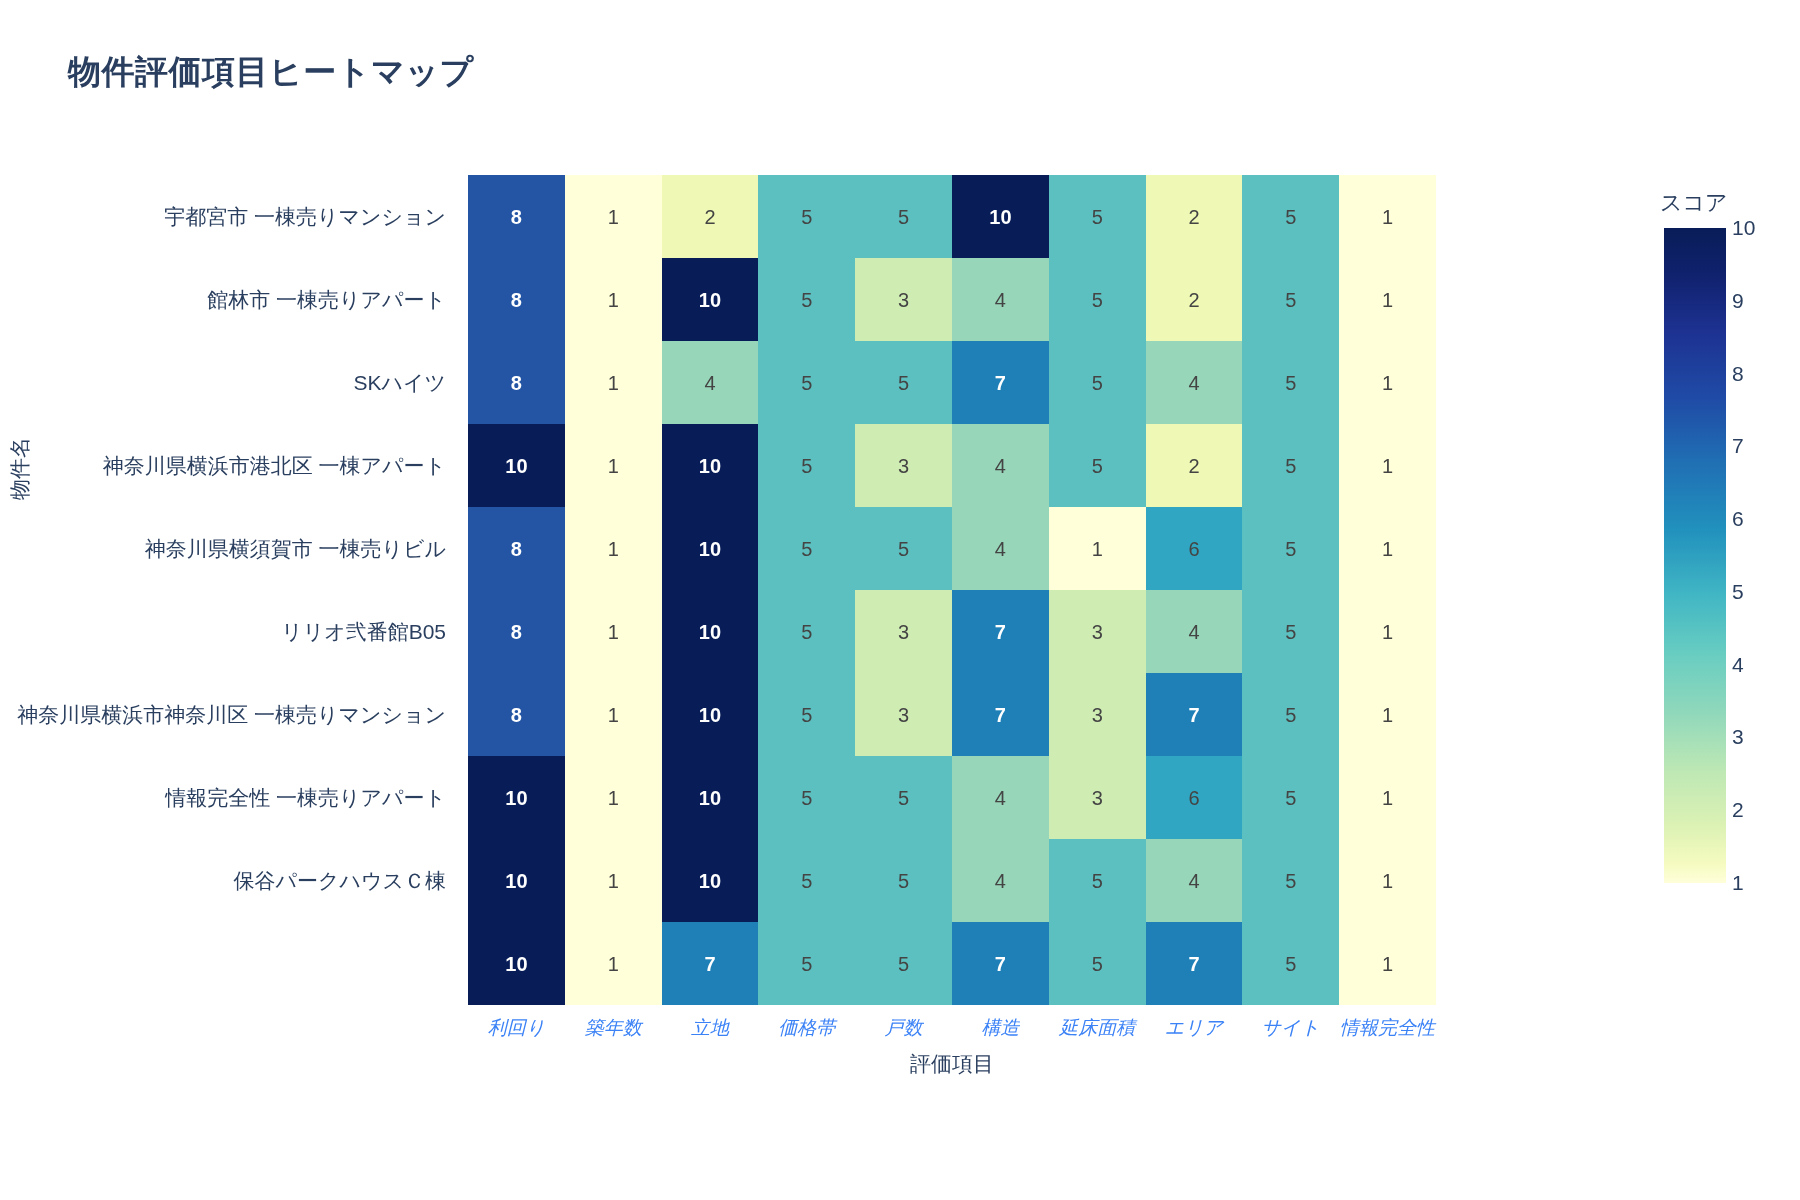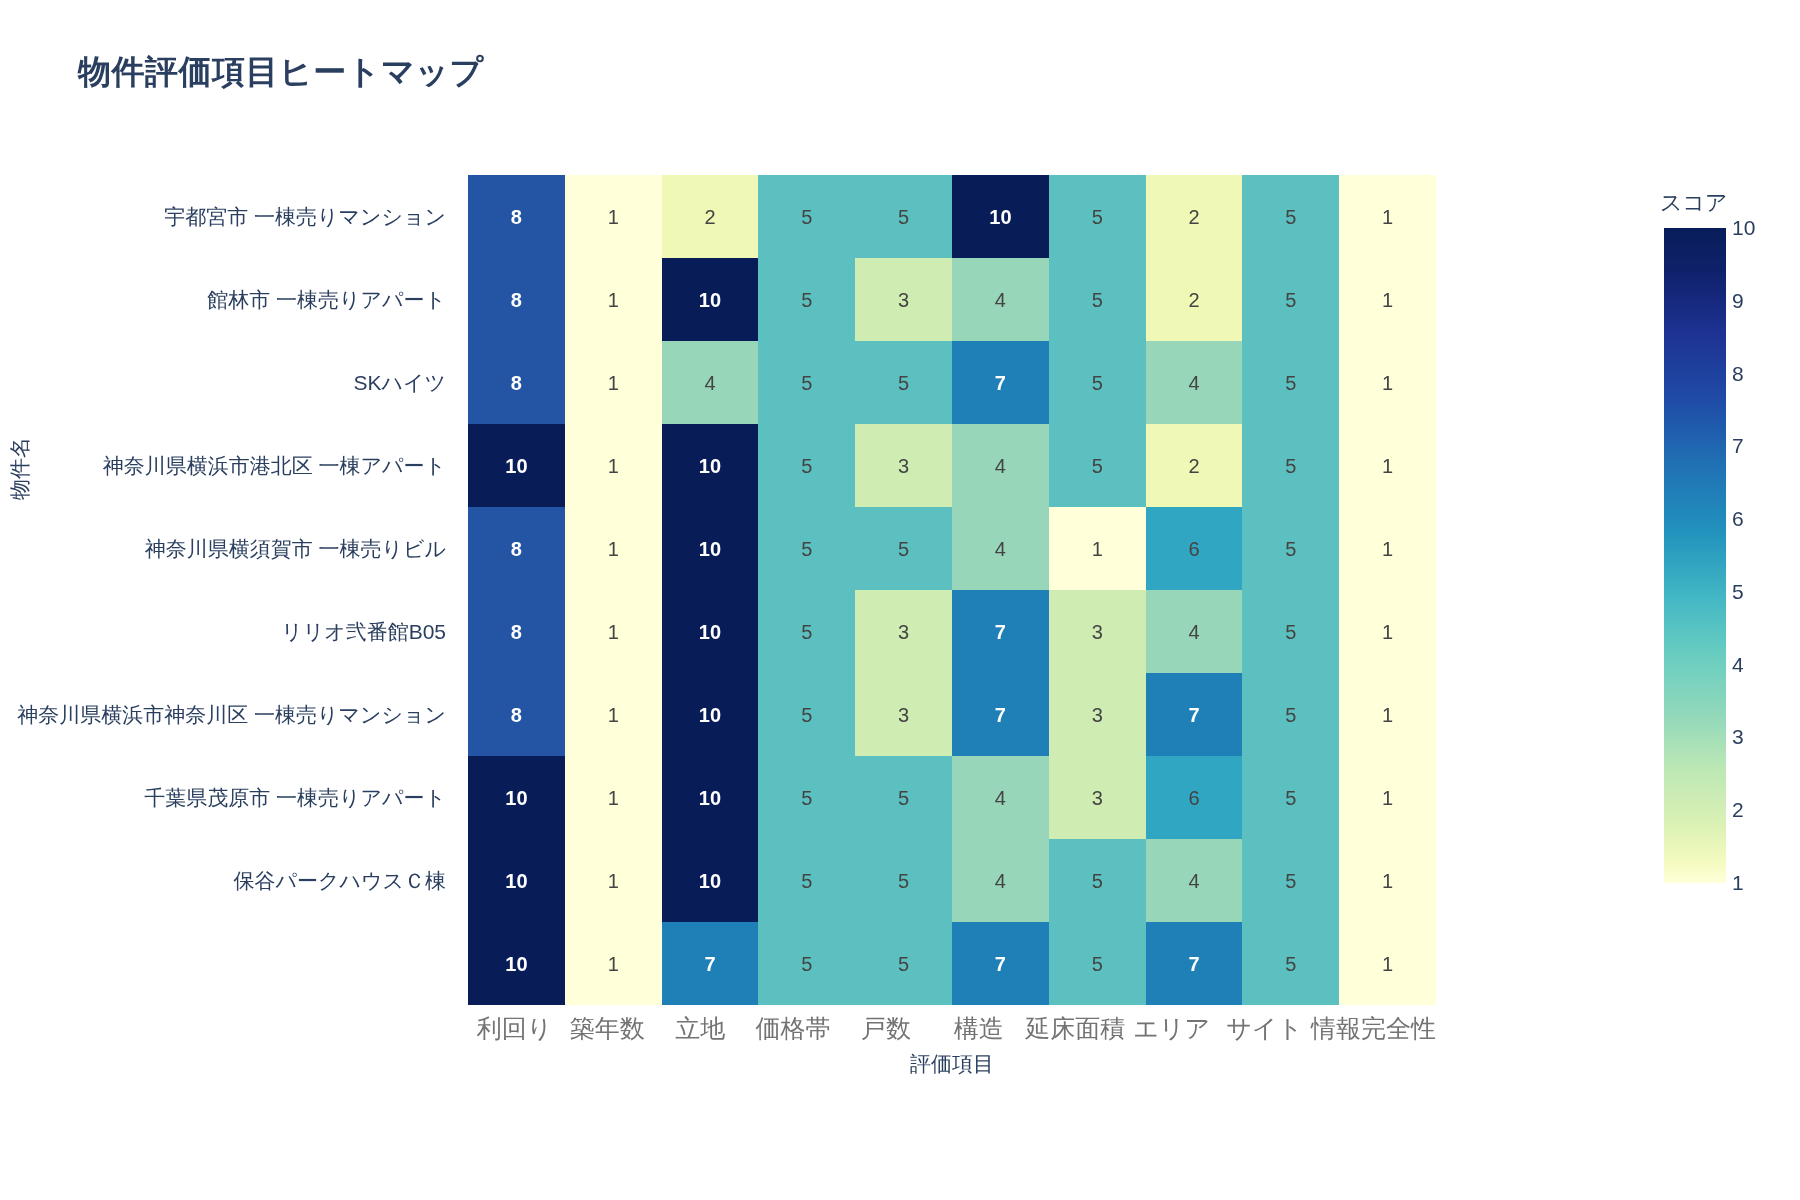--- a/index.html
+++ b/index.html
@@ -24,21 +24,20 @@
   
   .chart-title {
     position: absolute;
     left: 68px;
     top: 50px;
     font-size: 33px;
     font-weight: bold;
     color: #2a3f5f;
     letter-spacing: 0.5px;
     white-space: nowrap;
-    margin-left: 10px;
   }
 
   
   #plot-area {
     position: absolute;
     left: 468px;
     top: 175px;
     width: 968px;
     height: 830px;
   }
@@ -115,23 +114,24 @@
     top: 1008px;
     width: 968px;
     height: 40px;
     display: grid;
     grid-template-columns: repeat(10, 1fr);
   }
   .x-label {
     display: flex;
     align-items: center;
     justify-content: center;
-    font-size: 25px;
-    color: #737373;
+    font-size: 19px;
+    color: #3b82f6;
     white-space: nowrap;
+    font-style: italic;
   }
 
   #x-axis-title {
     position: absolute;
     left: 468px;
     top: 1050px;
     width: 968px;
     text-align: center;
     font-size: 21px;
     color: #2a3f5f;
@@ -208,21 +208,21 @@
       <div class="y-label">
         <span>神奈川県横須賀市 一棟売りビル</span>
       </div>
       <div class="y-label">
         <span>リリオ弐番館B05</span>
       </div>
       <div class="y-label">
         <span>神奈川県横浜市神奈川区 一棟売りマンション</span>
       </div>
       <div class="y-label">
-        <span>千葉県茂原市 一棟売りアパート</span>
+        <span>情報完全性 一棟売りアパート</span>
       </div>
       <div class="y-label">
         <span>保谷パークハウスＣ棟</span>
       </div>
     </div>
 
   <div id="plot-area">
     <div class="heat-grid">
         <div class="heat-cell dark" style="background: rgb(35, 85, 164);">
           <span class="cell-val">8</span>

